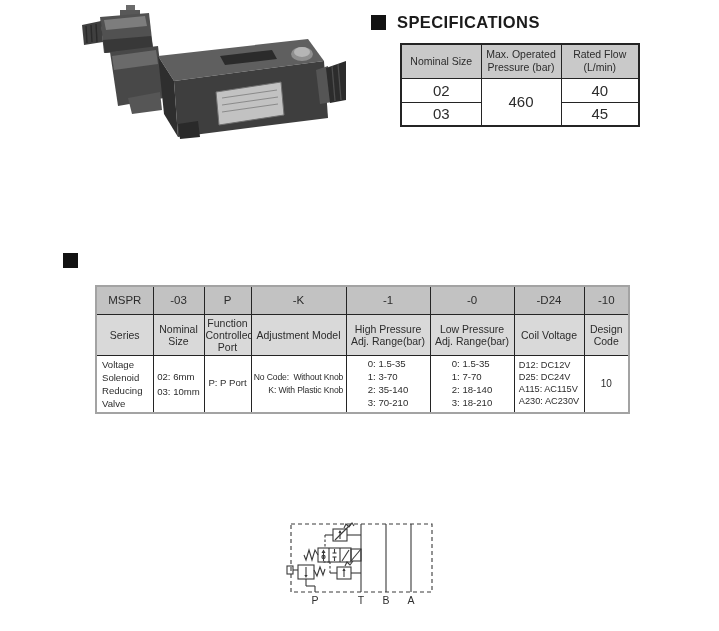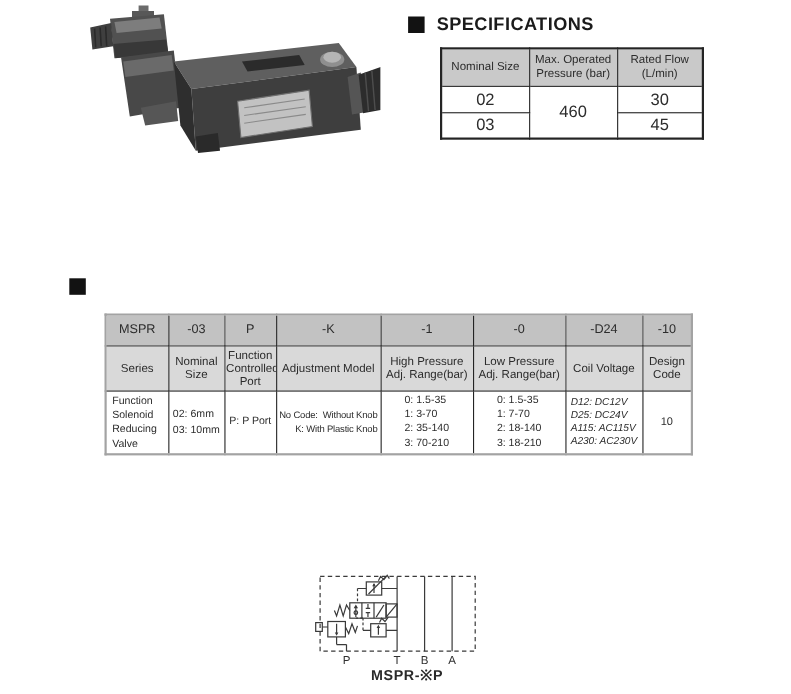--- a/index.html
+++ b/index.html
@@ -35,21 +35,21 @@
   .label-row td { background:#d9d9d9; font-size:10.5px; text-align:center; height:39px; line-height:1.15; padding:2px 1px; }
   .body-row td  { background:#ffffff; font-size:9.6px; height:56px; text-align:center; padding:2px; }
   .opts { display:inline-block; text-align:left; }
   .opts span { display:block; line-height:1.3; }
   .c-series { text-align:left !important; padding-left:5px !important; }
   .c-series .opts span { line-height:13px; }
   .c-nominal .opts span { line-height:15px; }
   .c-adjust { font-size:8.6px !important; letter-spacing:-.15px; }
   .c-adjust .opts span { white-space:pre; line-height:1.45;text-align:right; }
   .c-press .opts span { line-height:1.35; }
-  .c-coil { font-size:9.2px !important;font-style:italic; }
+  .c-coil { font-size:9.2px !important; }
   .c-coil .opts span { line-height:1.3; }
   .c-design { font-size:10px !important; }
 
   
   .symbol-svg { position:absolute; left:285px; top:518px; width:170px; height:92px; }
   .symbol-svg svg { width:100%; height:100%; display:block; }
   .symbol-caption { position:absolute; left:285px; top:604px; width:170px; text-align:center;
                     font-size:13px; font-weight:bold; letter-spacing:.6px; color:#2a2a2a; }
 </style>
 </head>
@@ -115,21 +115,21 @@
       </colgroup>
     <tbody>
         <tr>
       <th>Nominal Size</th>
       <th>Max. Operated Pressure (bar)</th>
       <th>Rated Flow (L/min)</th>
     </tr>
     <tr>
       <td>02</td>
       <td rowspan="2">460</td>
-      <td>30</td>
+      <td>40</td>
     </tr>
     <tr>
       <td>03</td>
       <td>45</td>
     </tr>
   </tbody>
     </table>
 
   <div class="sec-header hdr-order">
     <span class="bullet"></span>
@@ -163,21 +163,21 @@
       <td>Function Controlled Port</td>
       <td>Adjustment Model</td>
       <td>High Pressure Adj. Range(bar)</td>
       <td>Low Pressure Adj. Range(bar)</td>
       <td>Coil Voltage</td>
       <td>Design Code</td>
     </tr>
     <tr class="body-row">
       <td class="c-series">
         <div class="opts">
-          <span>Function</span>
+          <span>Voltage</span>
           <span>Solenoid</span>
           <span>Reducing</span>
           <span>Valve</span>
         </div>
       </td>
       <td class="c-nominal">
         <div class="opts">
           <span>02: 6mm</span>
           <span>03: 10mm</span>
         </div>
@@ -279,15 +279,14 @@
       <line x1="21" y1="61" x2="21" y2="68"></line>
       <line x1="21" y1="68" x2="30" y2="68"></line>
 
       <text x="30" y="86" text-anchor="middle" font-size="10.5" fill="#2f2f2f" stroke="none">P</text>
       <text x="76" y="86" text-anchor="middle" font-size="10.5" fill="#2f2f2f" stroke="none">T</text>
       <text x="101" y="86" text-anchor="middle" font-size="10.5" fill="#2f2f2f" stroke="none">B</text>
       <text x="126" y="86" text-anchor="middle" font-size="10.5" fill="#2f2f2f" stroke="none">A</text>
     </svg>
   </div>
 
-  <div class="symbol-caption">MSPR-※P</div>
 
 </div>
 
 </body></html>

